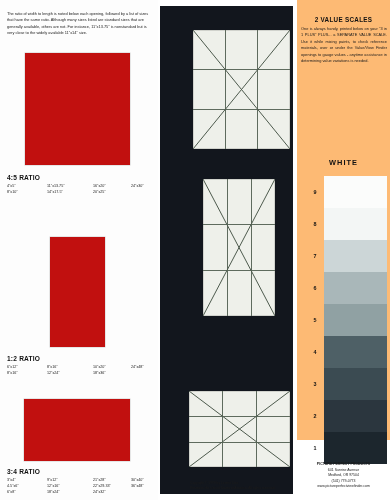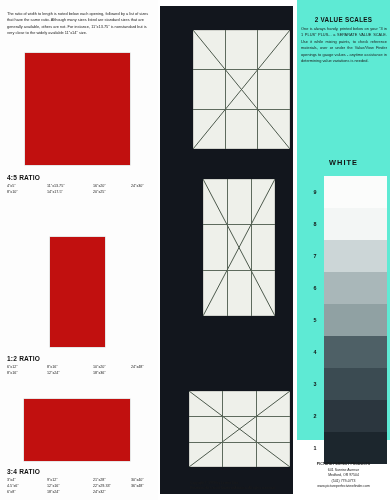--- a/index.html
+++ b/index.html
@@ -53,21 +53,21 @@
   }
   .gridline{position:absolute;background:#5e6b5e;}
   .gl-v{width:1px;top:0;bottom:0;}
   .gl-h{height:1px;left:0;right:0;}
   .diag{position:absolute;left:0;top:0;width:100%;height:100%;}
   .diag line{stroke:#4d5a4d;stroke-width:1;}
 
   
   #right-col{
     position:absolute;left:297px;top:0;width:93px;height:440px;
-    background:#5eead4;
+    background:#fdba74;
   }
   #vs-title{
     position:absolute;left:0;top:16px;width:93px;text-align:center;
     font-size:6.3px;font-weight:bold;letter-spacing:.3px;color:#111;
   }
   #vs-body{
     position:absolute;left:4px;top:26px;width:86px;
     font-size:3.9px;line-height:1.66;color:#1b1b1b;text-align:justify;
   }
   #white-label{

